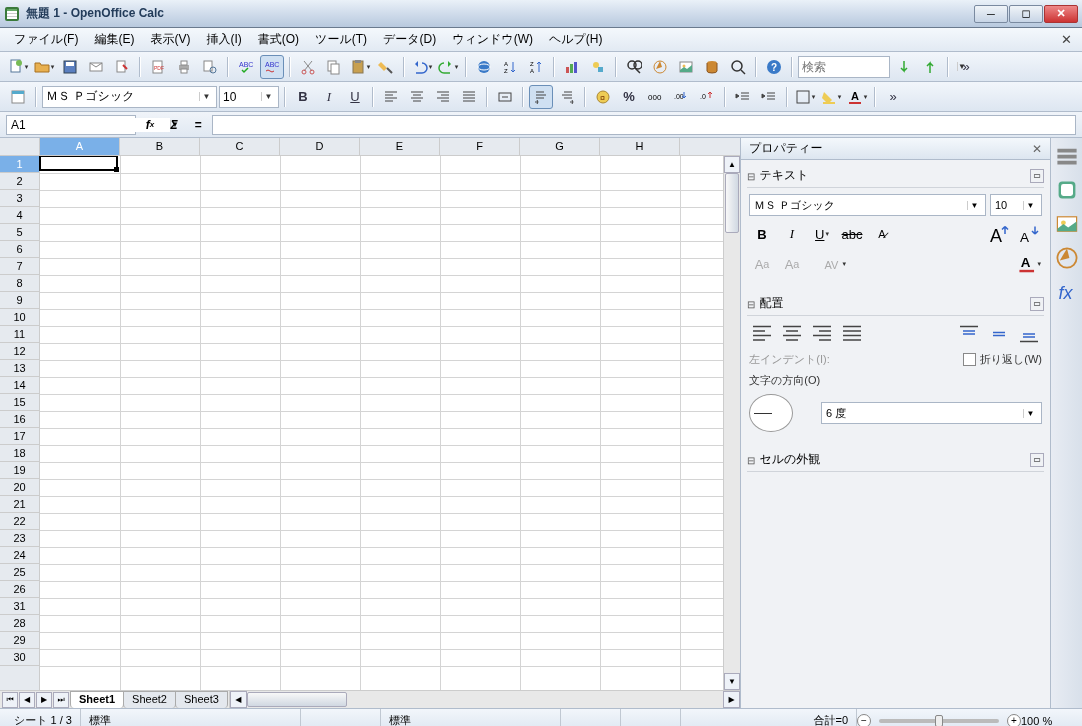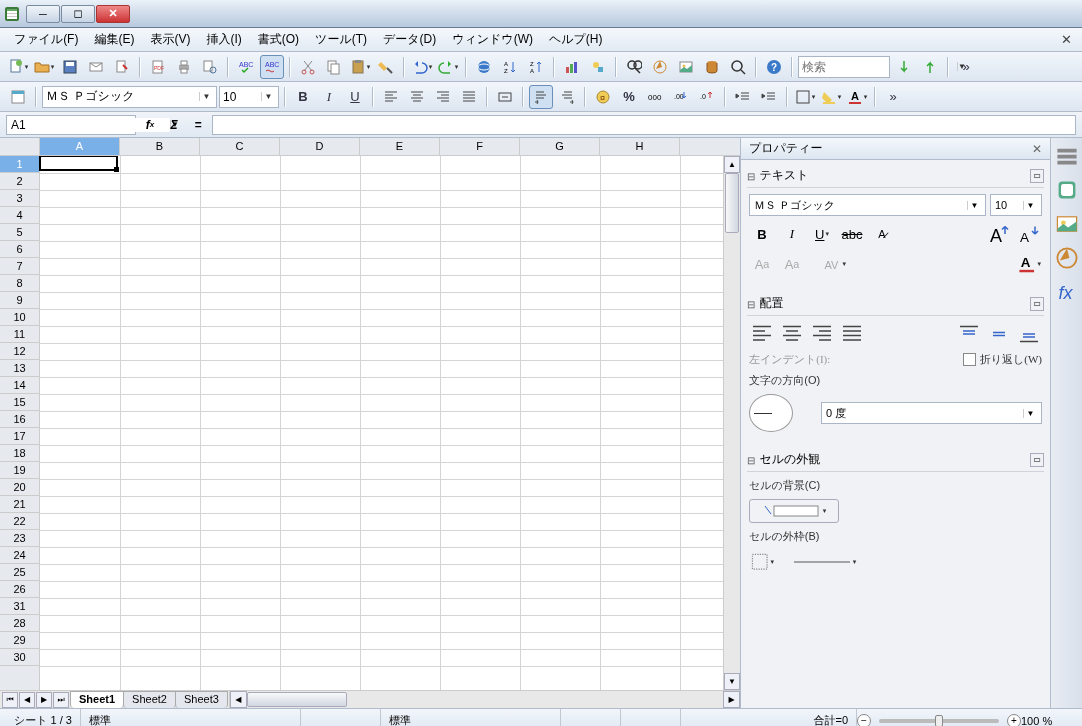--- a/index.html
+++ b/index.html
@@ -159,20 +159,21 @@
 <div class="titlebar">
   <span class="app-icon">
     <svg viewBox="0 0 16 16">
         <rect x="1" y="1" width="14" height="14" fill="#3a7a3a" rx="2"></rect>
         <rect x="3" y="3" width="10" height="10" fill="#fff"></rect>
         <rect x="3" y="3" width="10" height="2" fill="#6a6"></rect>
         <rect x="3" y="7" width="10" height="1" fill="#ccc"></rect>
         <rect x="3" y="10" width="10" height="1" fill="#ccc"></rect>
       </svg>
   </span>
+  <span class="title">無題 1 - OpenOffice Calc</span>
   <div class="winbtns">
     <div class="winbtn min"></div>
     <div class="winbtn max"></div>
     <div class="winbtn close"></div>
   </div>
 </div>
 
 <div class="menubar">
   <span class="menu-item">ファイル(F)</span>
   <span class="menu-item">編集(E)</span>
@@ -744,72 +745,44 @@
                   <path d="M4 7h8M4 9h8" stroke="#36c"></path>
                 </svg>
               </div>
             <div class="pbtn">
                 <svg viewBox="0 0 16 16">
                   <path d="M2 13h12" stroke="#444"></path>
                   <path d="M4 8h8M4 10h8" stroke="#36c"></path>
                 </svg>
               </div>
           </div>
-          <div class="prow" style="justify-content:space-between;font-family:Liberation Serif, serif;">
+          <div class="prow" style="justify-content:space-between;">
             <span class="plabel disabled">左インデント(I):</span>
             <span style="display:flex; align-items:center; gap:4px;">
               <span class="checkbox"></span>
               <span class="plabel">折り返し(W)</span>
             </span>
           </div>
           <div class="prow">
               <span class="plabel">文字の方向(O)</span>
             </div>
           <div class="prow">
             <div class="dial"></div>
             <div style="width:20px"></div>
             <div class="mini-combo" style="flex:1">
-              <span style="flex:1">0 度</span>
+              <span style="flex:1">6 度</span>
                 <span class="combo-btn">▼</span>
             </div>
           </div>
         </div>
 
         <div class="section-hdr">
           <span class="expand"></span>
           <span>セルの外観</span>
           <span class="more">▭</span>
-        </div>
-        <div class="section-body">
-          <div class="prow">
-              <span class="plabel">セルの背景(C)</span>
-            </div>
-          <div class="prow">
-            <div class="pbtn dropdown-arrow" style="width:90px; border:1px solid #aab;">
-              <svg viewBox="0 0 60 16" width="60" height="16">
-                  <path d="M3 3l6 8" stroke="#36c"></path>
-                  <rect x="12" y="3" width="44" height="10" fill="#fff" stroke="#888"></rect>
-                </svg>
-            </div>
-          </div>
-          <div class="prow">
-              <span class="plabel">セルの外枠(B)</span>
-            </div>
-          <div class="prow">
-            <div class="pbtn dropdown-arrow">
-                <svg viewBox="0 0 16 16">
-                  <rect x="2" y="2" width="12" height="12" fill="none" stroke="#888" stroke-dasharray="1 1"></rect>
-                </svg>
-              </div>
-            <div class="pbtn dropdown-arrow" style="width:90px;">
-                <svg viewBox="0 0 60 12" width="60" height="12">
-                  <line x1="2" y1="6" x2="58" y2="6" stroke="#555"></line>
-                </svg>
-              </div>
-          </div>
         </div>
       </div>
     </div>
 
     <div class="tab-strip">
       <div class="sicon">
           <svg viewBox="0 0 20 20">
             <path d="M2 4h16v3H2zM2 9h16v3H2zM2 14h16v3H2z" fill="#888"></path>
           </svg>
         </div>

